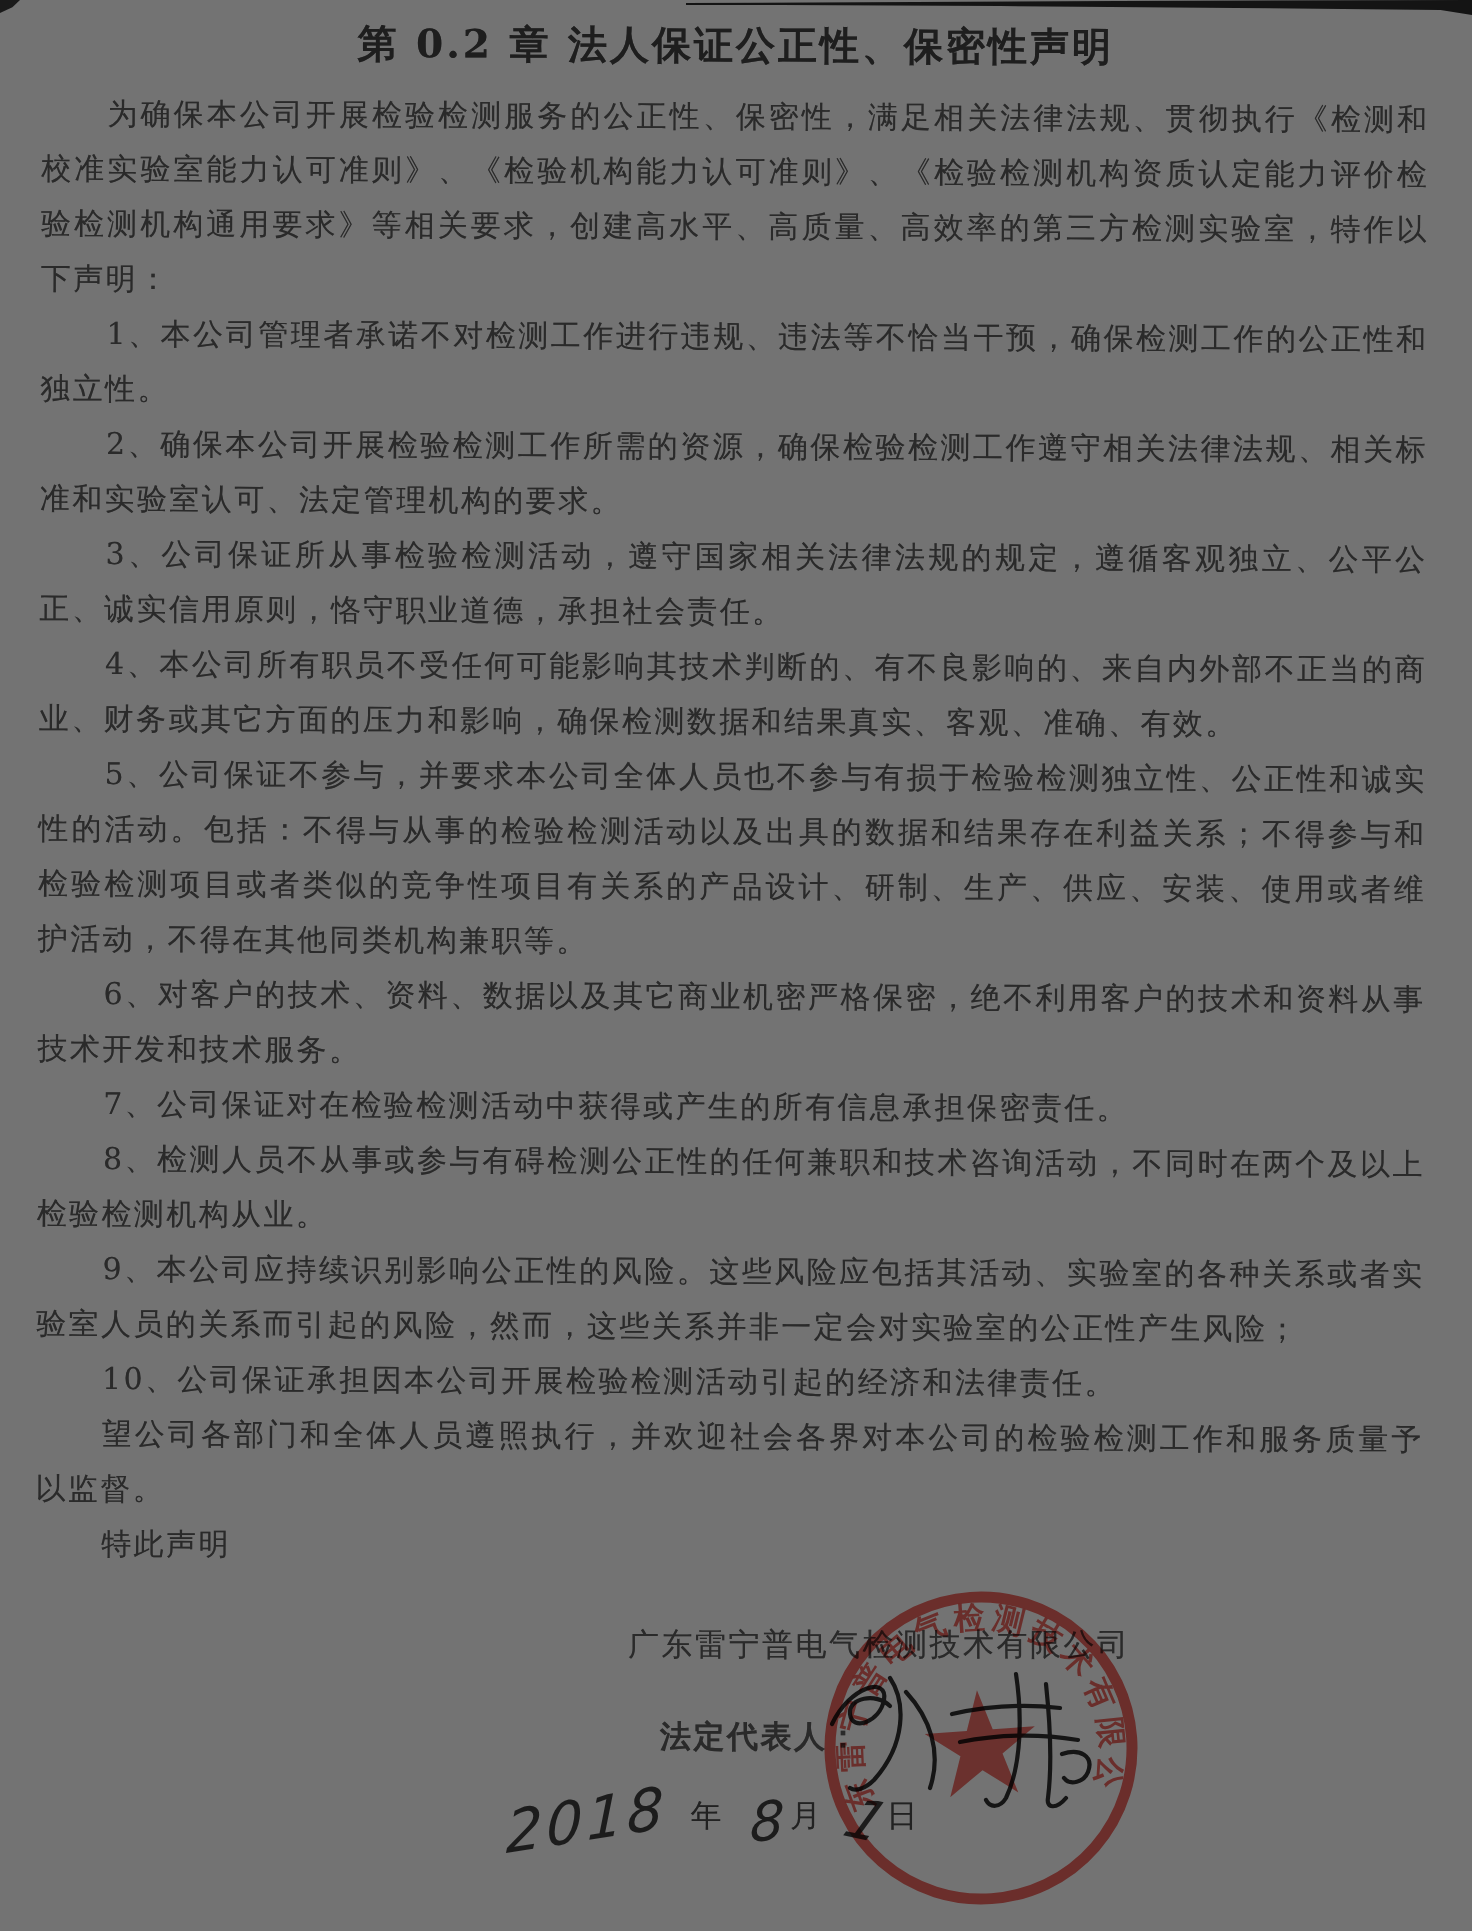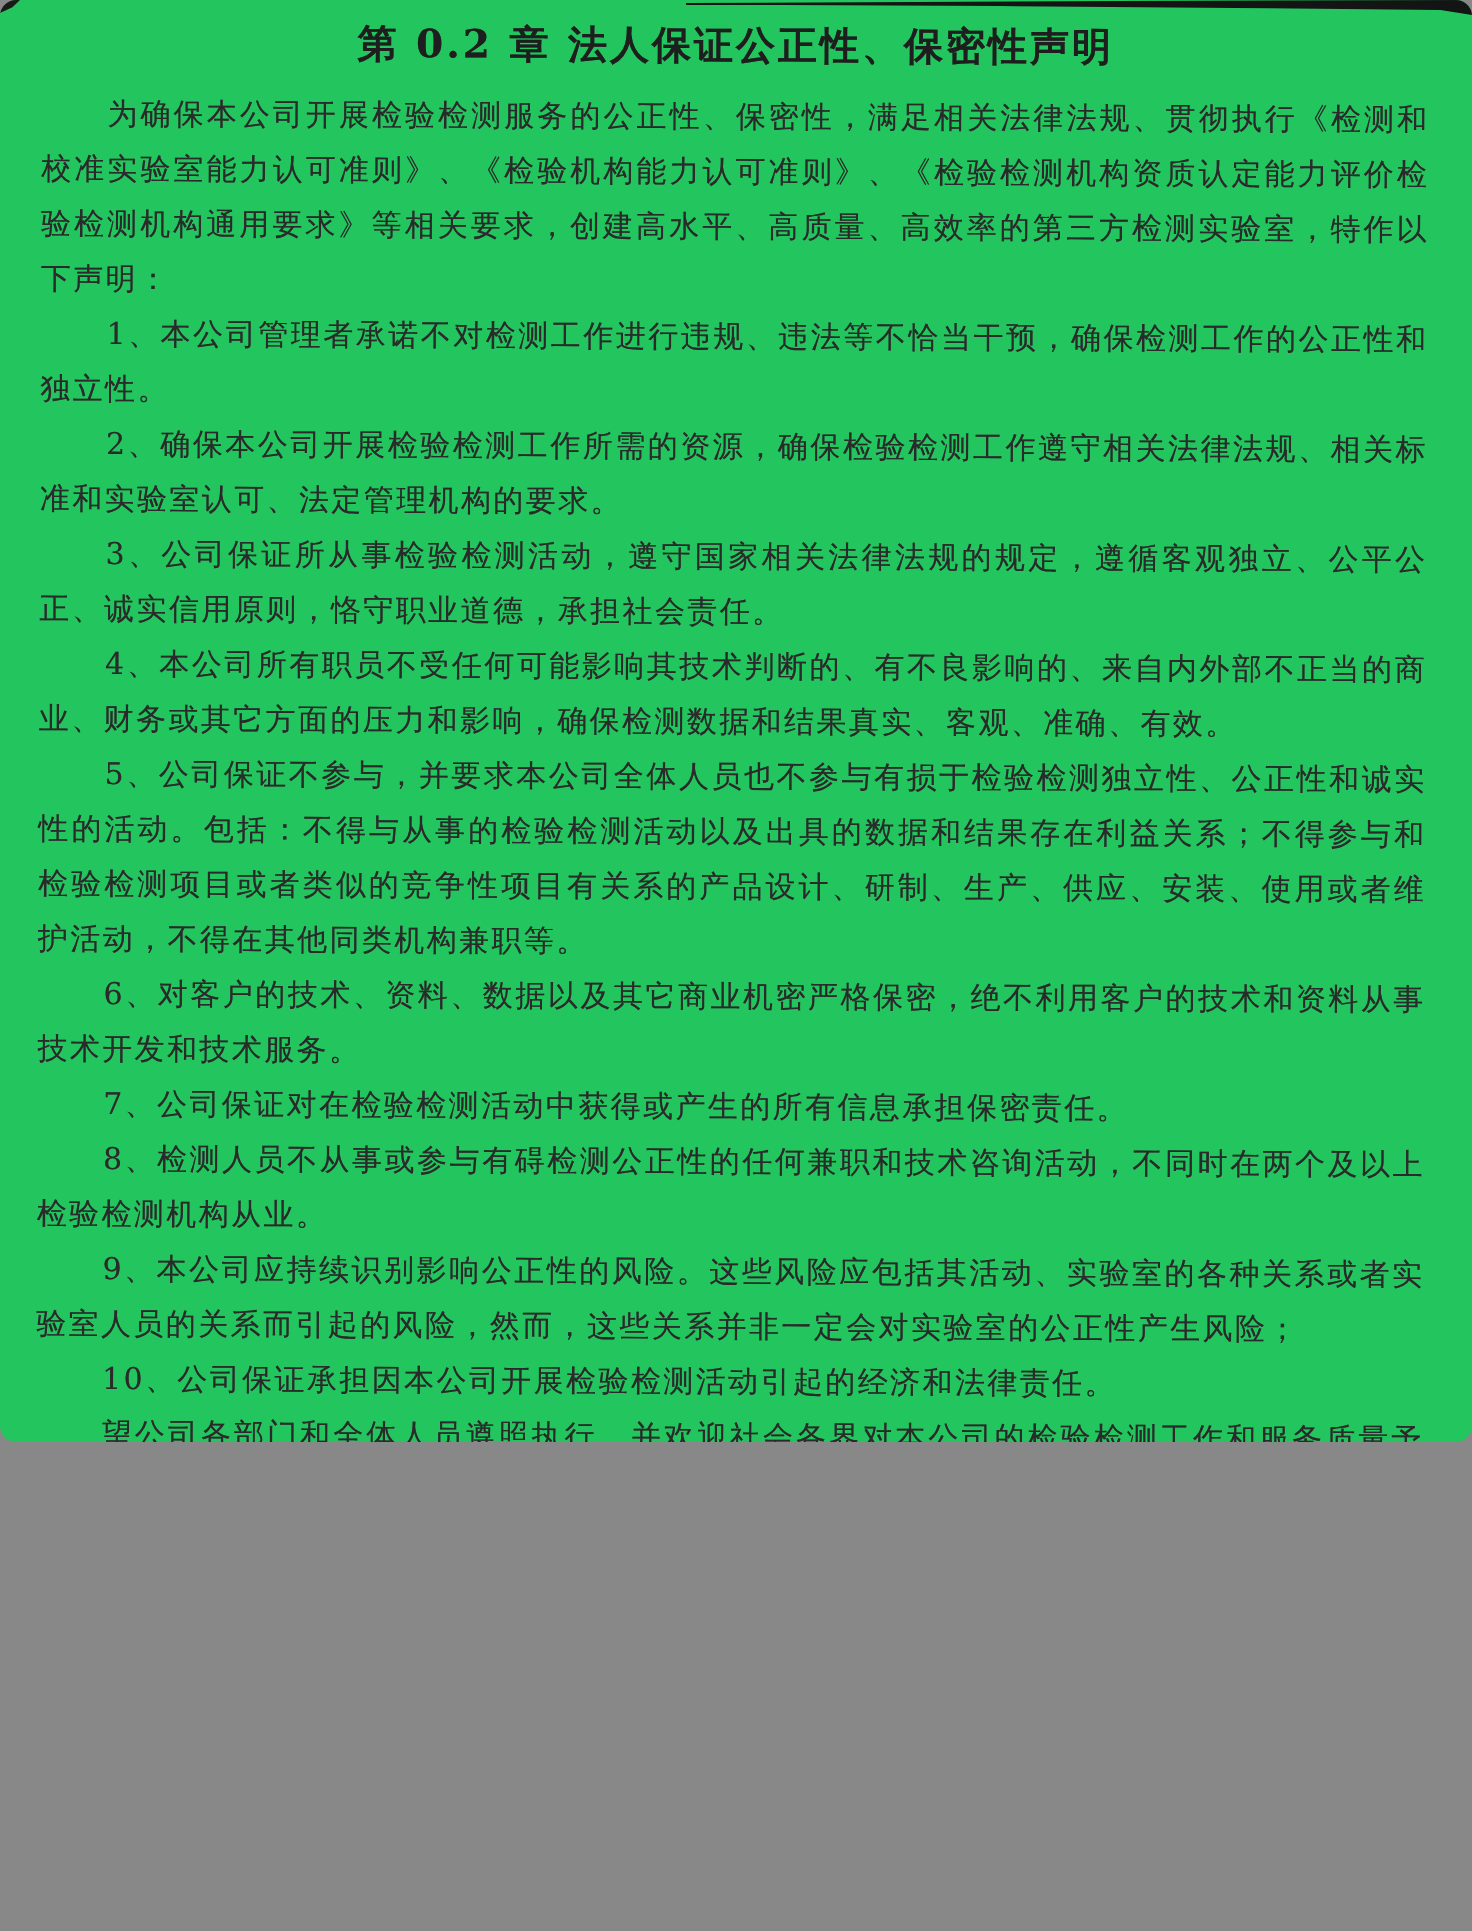--- a/index.html
+++ b/index.html
@@ -1,24 +1,23 @@
 <!DOCTYPE html>
 <html><head>
 <meta charset="utf-8">
 <style>
   html,body{margin:0;padding:0;background:#888;}
   .page{
     position:relative;
-    width:1472px;height:1442px;
+    width:1472px;height:1931px;
     margin:0 auto;
-    background:#22c55e;
+    background:#737373;
     overflow:hidden;
     font-family:"DejaVu Serif","Liberation Serif",serif;
     color:#262626;
-    border-radius:16px;
   }
   
   .artifact-top{
     position:absolute;top:0;left:686px;width:786px;height:16px;
     background:#141414;
     clip-path:polygon(0 3px,55% 1px,100% 0,100% 15px,96% 10px,70% 8px,40% 6px,12% 5px,0 5px);
   }
   .artifact-corner{
     position:absolute;top:0;left:0;width:20px;height:13px;background:#1a1a1a;
     clip-path:polygon(0 0,100% 0,62% 55%,0 100%);

